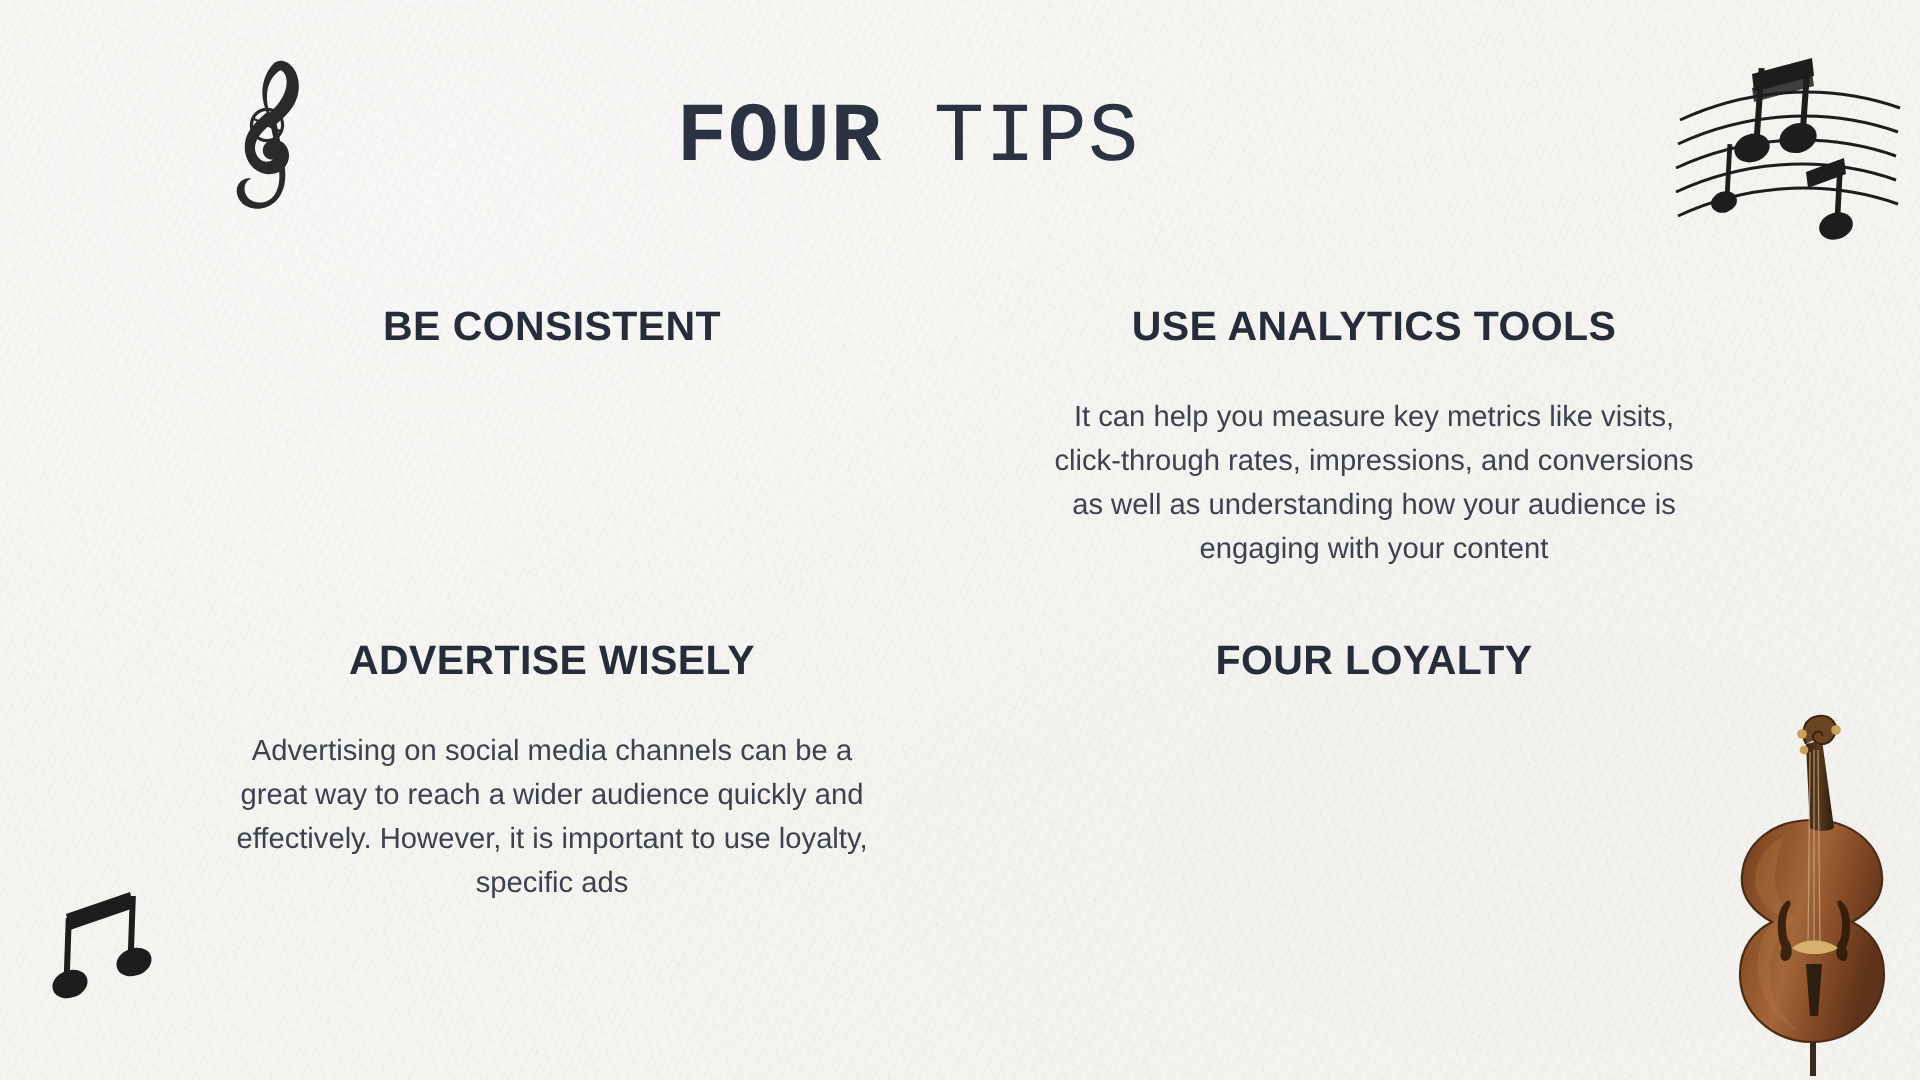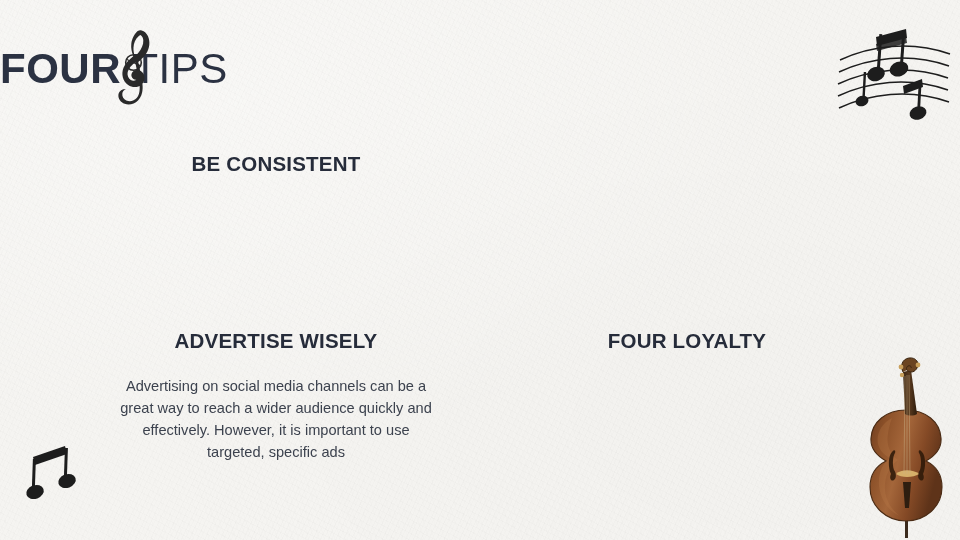--- a/index.html
+++ b/index.html
@@ -59,22 +59,23 @@
       radial-gradient(ellipse at 22% 18%, rgba(255,255,255,0.6) 0%, rgba(255,255,255,0) 55%),
       radial-gradient(ellipse at 80% 78%, rgba(0,0,0,0.02) 0%, rgba(0,0,0,0) 60%);
   }
 
   
   #title-block {
     position: absolute;
     top: 48px;
     left: 0;
     width: 908px;
-    text-align: left;
+    text-align: center;
     line-height: 1;
+    font-family: Liberation Mono, monospace;
   }
   .title-word {
     font-size: 42px;
     letter-spacing: 0.5px;
     color: #2b3242;
     display: inline;
   }
   .title-bold { font-weight: 700; }
   .title-light { font-weight: 300; }
 
@@ -87,21 +88,21 @@
     height: 390px;
   }
   .tip-card {
     position: absolute;
     width: 340px;
     text-align: center;
   }
   .tip-card.col-left  { left: 106px; }
   .tip-card.col-right { left: 517px; }
   .tip-card.row-top    { top: 12px; }
-  .tip-card.row-bottom { top: 189px; }
+  .tip-card.row-bottom { top: 179px; }
 
   .tip-heading {
     font-size: 20.5px;
     font-weight: 700;
     color: #262c3a;
     letter-spacing: 0.2px;
     margin: 0 0 22px 0;
     line-height: 1.15;
   }
   .tip-body {
@@ -130,24 +131,28 @@
   <div id="title-block">
     <span class="title-word title-bold">FOUR</span><span class="title-word title-light"> TIPS</span>
   </div>
 
   <div id="content-grid">
 
     <div class="tip-card col-left row-top">
       <h2 class="tip-heading">BE CONSISTENT</h2>
     </div>
 
+    <div class="tip-card col-right row-top">
+      <h2 class="tip-heading">USE ANALYTICS TOOLS</h2>
+      <p class="tip-body">It can help you measure key metrics like visits, click-through rates, impressions, and conversions as well as understanding how your audience is engaging with your content</p>
+    </div>
 
     <div class="tip-card col-left row-bottom">
       <h2 class="tip-heading">ADVERTISE WISELY</h2>
-      <p class="tip-body">Advertising on social media channels can be a great way to reach a wider audience quickly and effectively. However, it is important to use targeted, specific ads</p>
+      <p class="tip-body">Advertising on social media channels can be a great way to reach a wider audience quickly and effectively. However, it is important to use loyalty, specific ads</p>
     </div>
 
     <div class="tip-card col-right row-bottom">
       <h2 class="tip-heading">FOUR LOYALTY</h2>
     </div>
 
   </div>
 
   <div class="decor" id="treble-clef-decor">
     <svg viewBox="0 0 56 86" width="56" height="86" aria-hidden="true">

